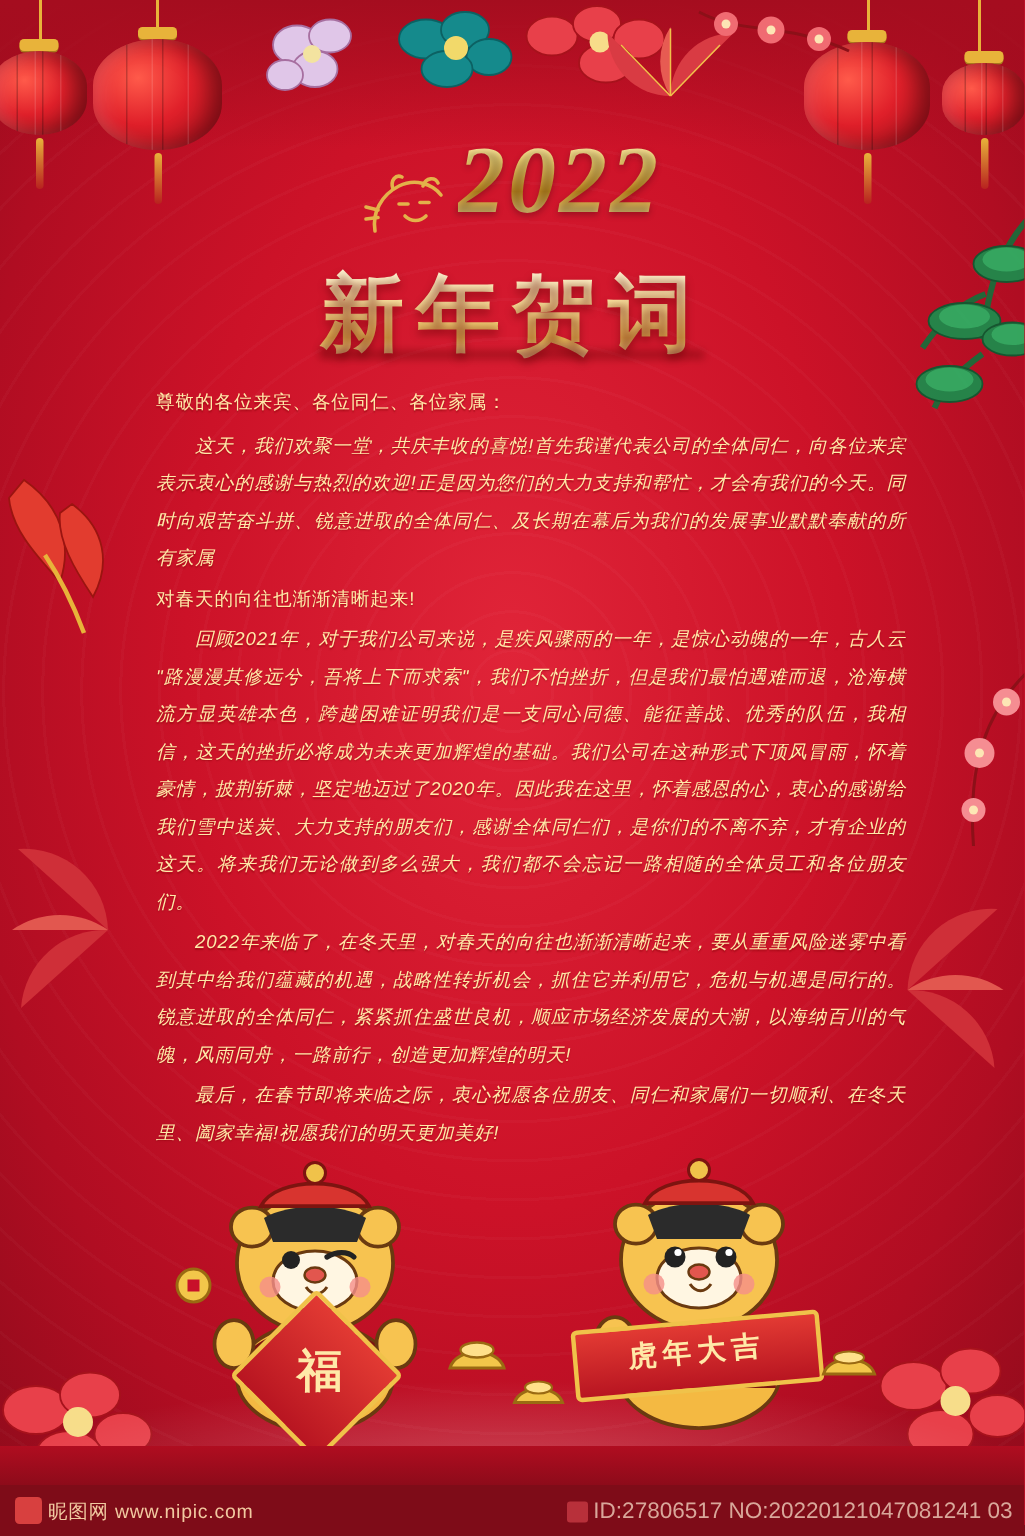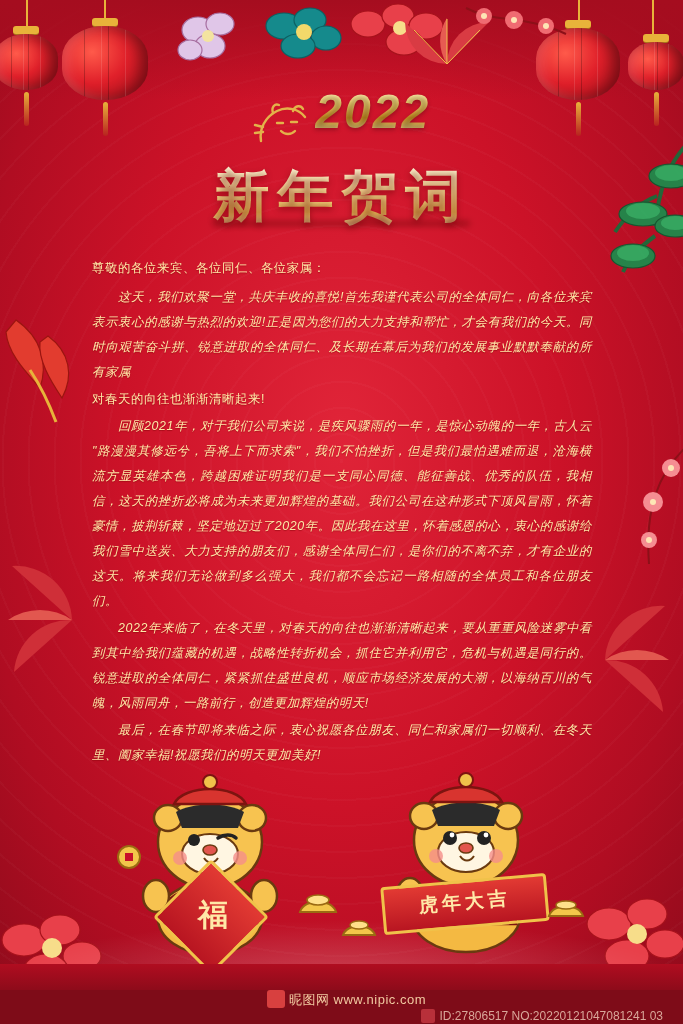--- a/index.html
+++ b/index.html
@@ -55,72 +55,72 @@
   }
   .pine{
     position:absolute;right:-8px;top:140px;width:120px;height:140px;opacity:.95;
   }
   .blossom{position:absolute;}
   .fan{position:absolute;}
   .title-img{
     position:absolute;left:0;top:88px;width:683px;text-align:center;
   }
   .year-2022{
-    font-family:Liberation Sans, sans-serif;
-    font-size:48px;font-weight:700;font-style:italic;
+    font-family:Liberation Serif, serif;
+    font-size:64px;font-weight:700;font-style:italic;
     letter-spacing:2px;
     background:linear-gradient(180deg,#fff3c4 0%,#f7d774 30%,#c98f22 62%,#f6e6a8 100%);
     -webkit-background-clip:text;background-clip:text;color:transparent;
     text-shadow:0 2px 4px rgba(0,0,0,.25);
     display:inline-block;line-height:1;
   }
   .tiger-mark{
     display:inline-block;width:64px;height:46px;vertical-align:middle;margin-right:-6px;
   }
   .greeting-title{
     margin-top:12px;
     font-family:"DejaVu Serif", serif;
     font-size:56px;font-weight:700;letter-spacing:8px;
     background:linear-gradient(180deg,#fffbe9 0%,#ffe9a6 35%,#e9bb55 70%,#fff3cf 100%);
     -webkit-background-clip:text;background-clip:text;color:transparent;
     text-shadow:0 3px 6px rgba(90,0,0,.45);
     text-decoration:underline;
   }
   .letter{
-    position:absolute;left:92px;top:256px;width:500px;
+    position:absolute;left:104px;top:256px;width:500px;
     color:#ffe9a8;
     font-size:12.4px;line-height:25px;
     text-align:justify;
     letter-spacing:.6px;
     text-shadow:0 1px 1px rgba(120,0,0,.45);
   }
   .letter p{margin:0 0 2px 0;}
   .letter p.ind{text-indent:26px;font-style:italic;}
   .letter .salut{text-indent:0;margin-bottom:4px;}
   .mascots{
     position:absolute;left:0;bottom:58px;width:683px;height:200px;
   }
   .cloud-base{
     position:absolute;left:0;bottom:44px;width:683px;height:60px;
     background:radial-gradient(ellipse at 50% 100%, rgba(255,255,255,.22) 0%, rgba(255,255,255,0) 70%);
   }
   .footer{
     position:absolute;left:0;bottom:0;width:683px;height:34px;
     background:#7e0c18;
-    display:flex;align-items:center;flex-direction:column;
+    display:flex;align-items:center;
   }
   .footer .brand{
     color:#f1c9a0;font-size:13px;margin-left:10px;letter-spacing:.5px;
   }
   .footer .brand .logo{
     display:inline-block;width:18px;height:18px;border-radius:3px;background:#d8403f;
     margin-right:4px;vertical-align:-4px;
   }
   .footer .idtxt{
-    color:#d9a79a;font-size:12px;margin-left:auto;margin-right:20px;padding-left:32px;
+    color:#d9a79a;font-size:15px;margin-left:auto;margin-right:8px;padding-left:32px;
   }
   .footer .idbox{
     display:inline-block;width:14px;height:14px;background:#b8303a;border-radius:2px;
     margin-right:4px;vertical-align:-3px;
   }
   .bottom-strip{
     position:absolute;left:0;bottom:34px;width:683px;height:26px;
     background:linear-gradient(180deg,#b00d20,#8d0b1a);
   }
   .mascot{

